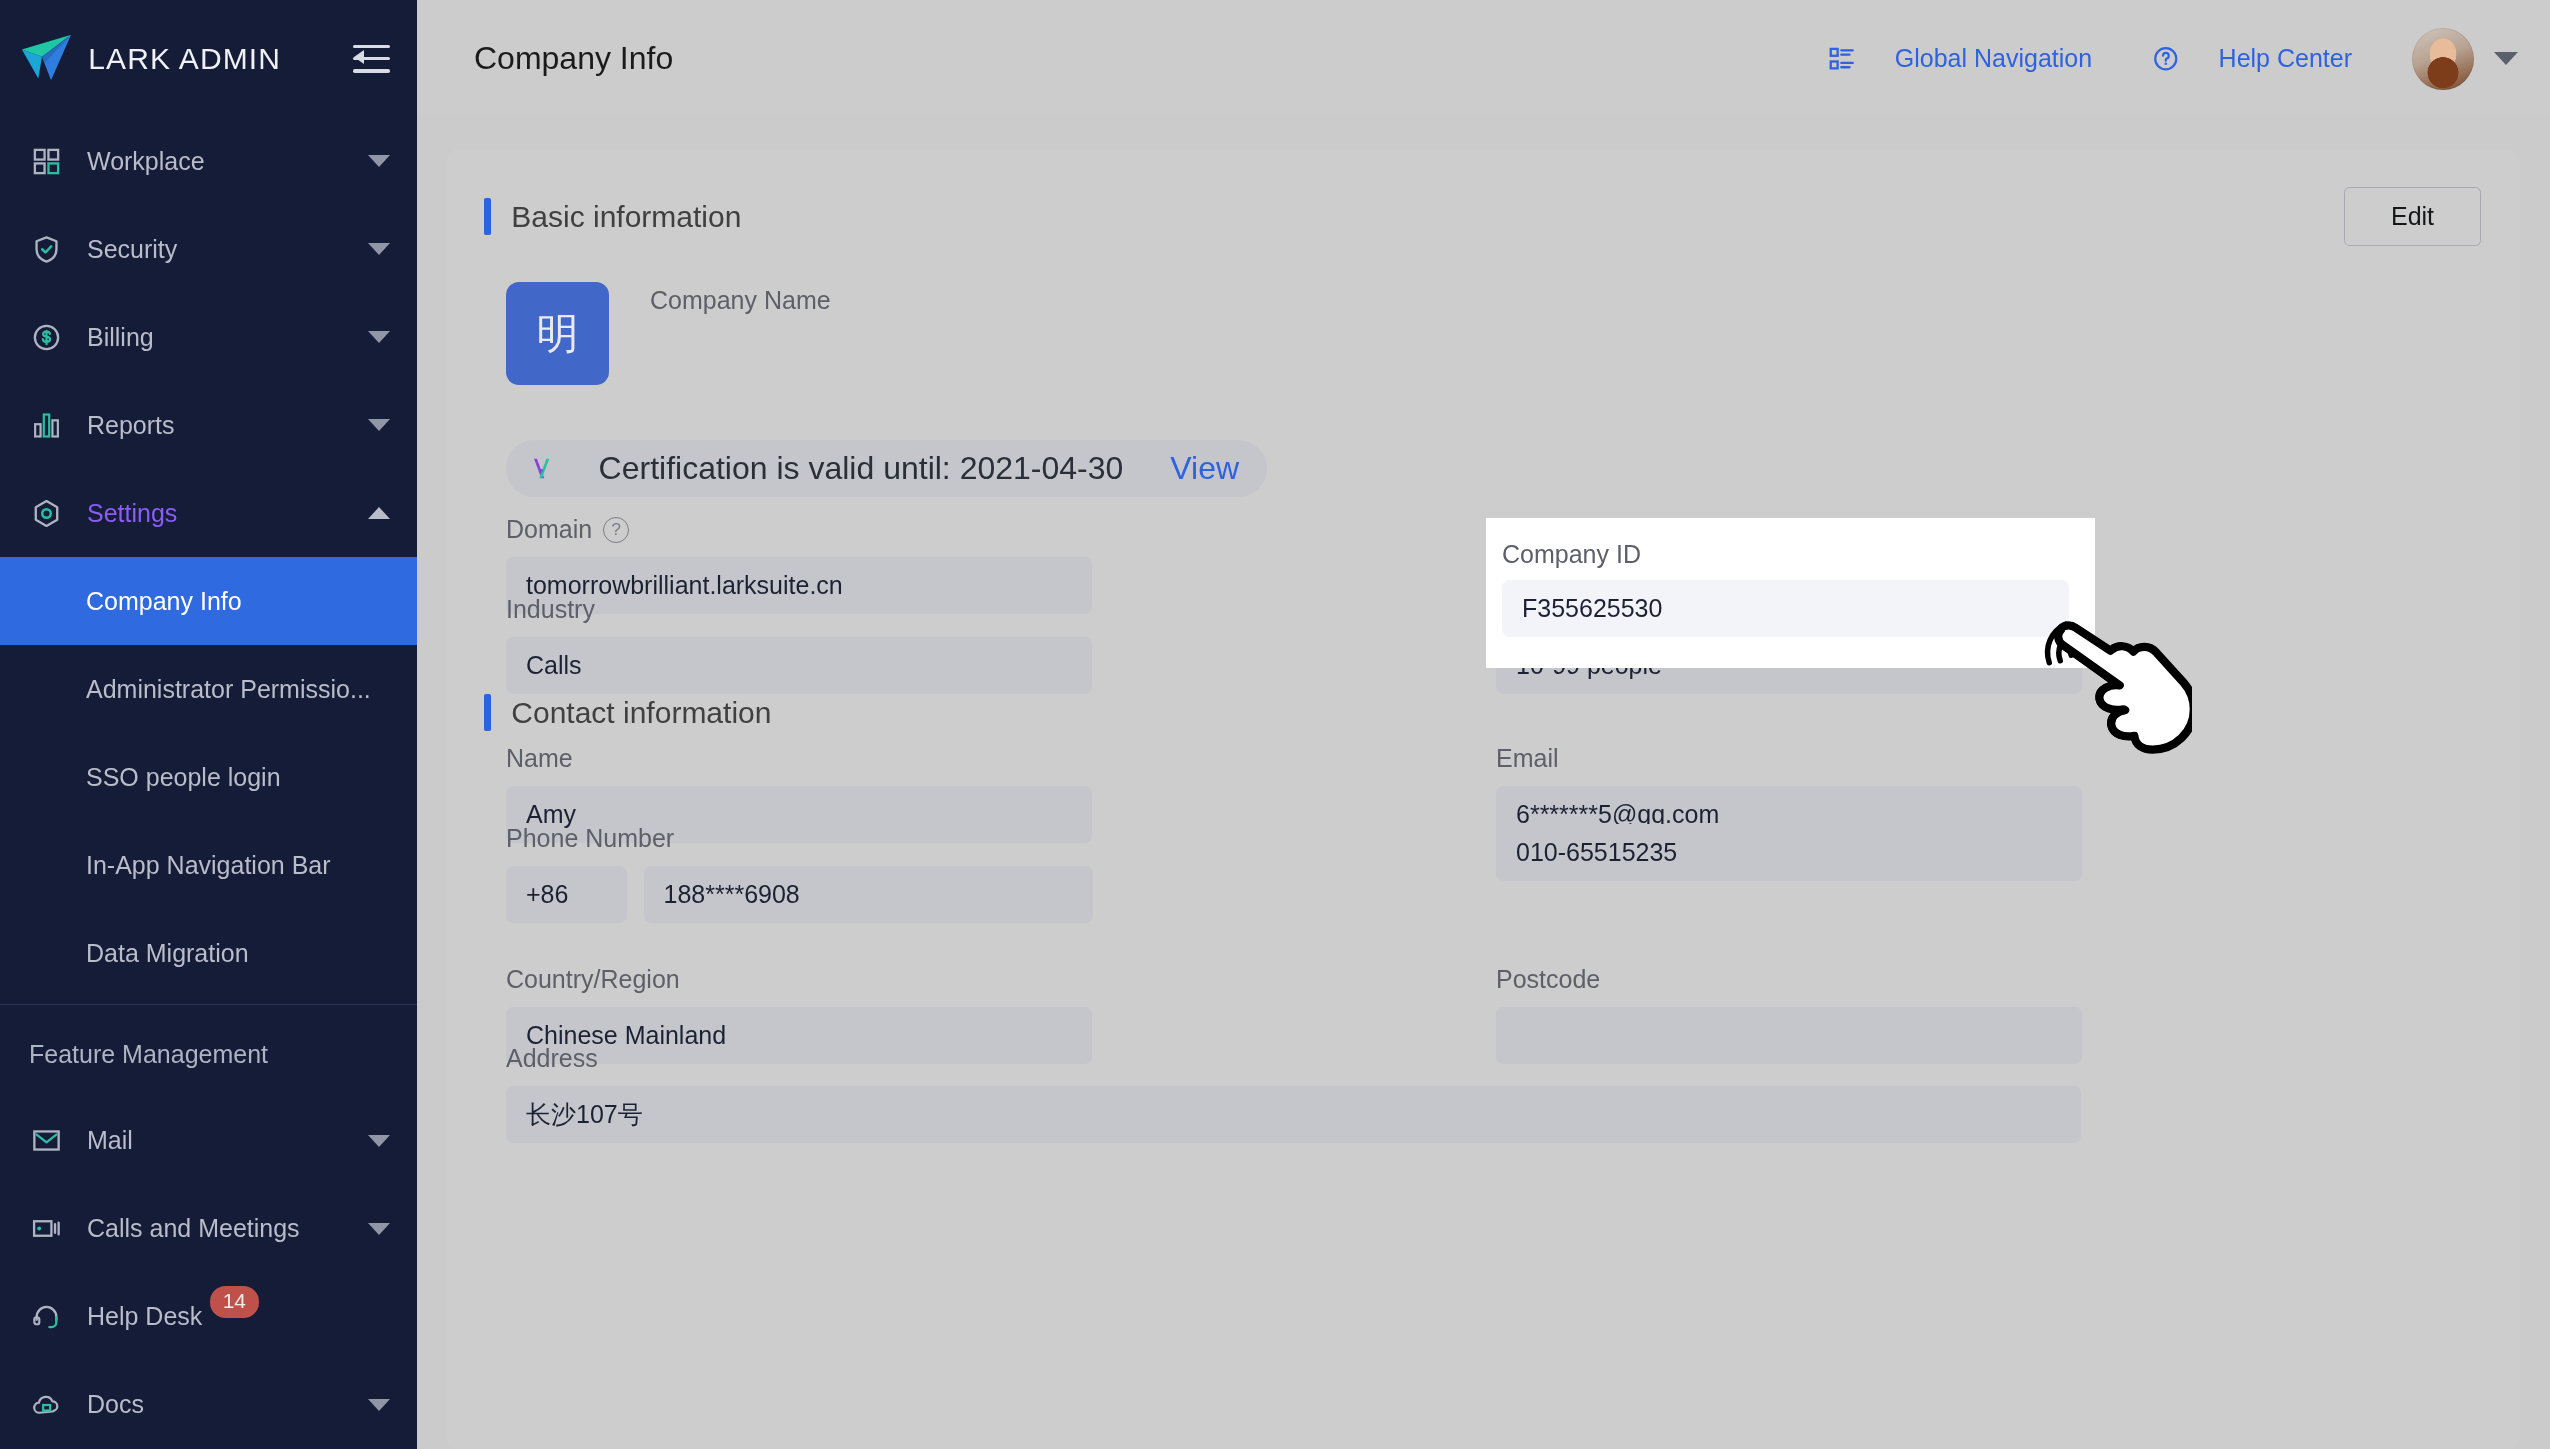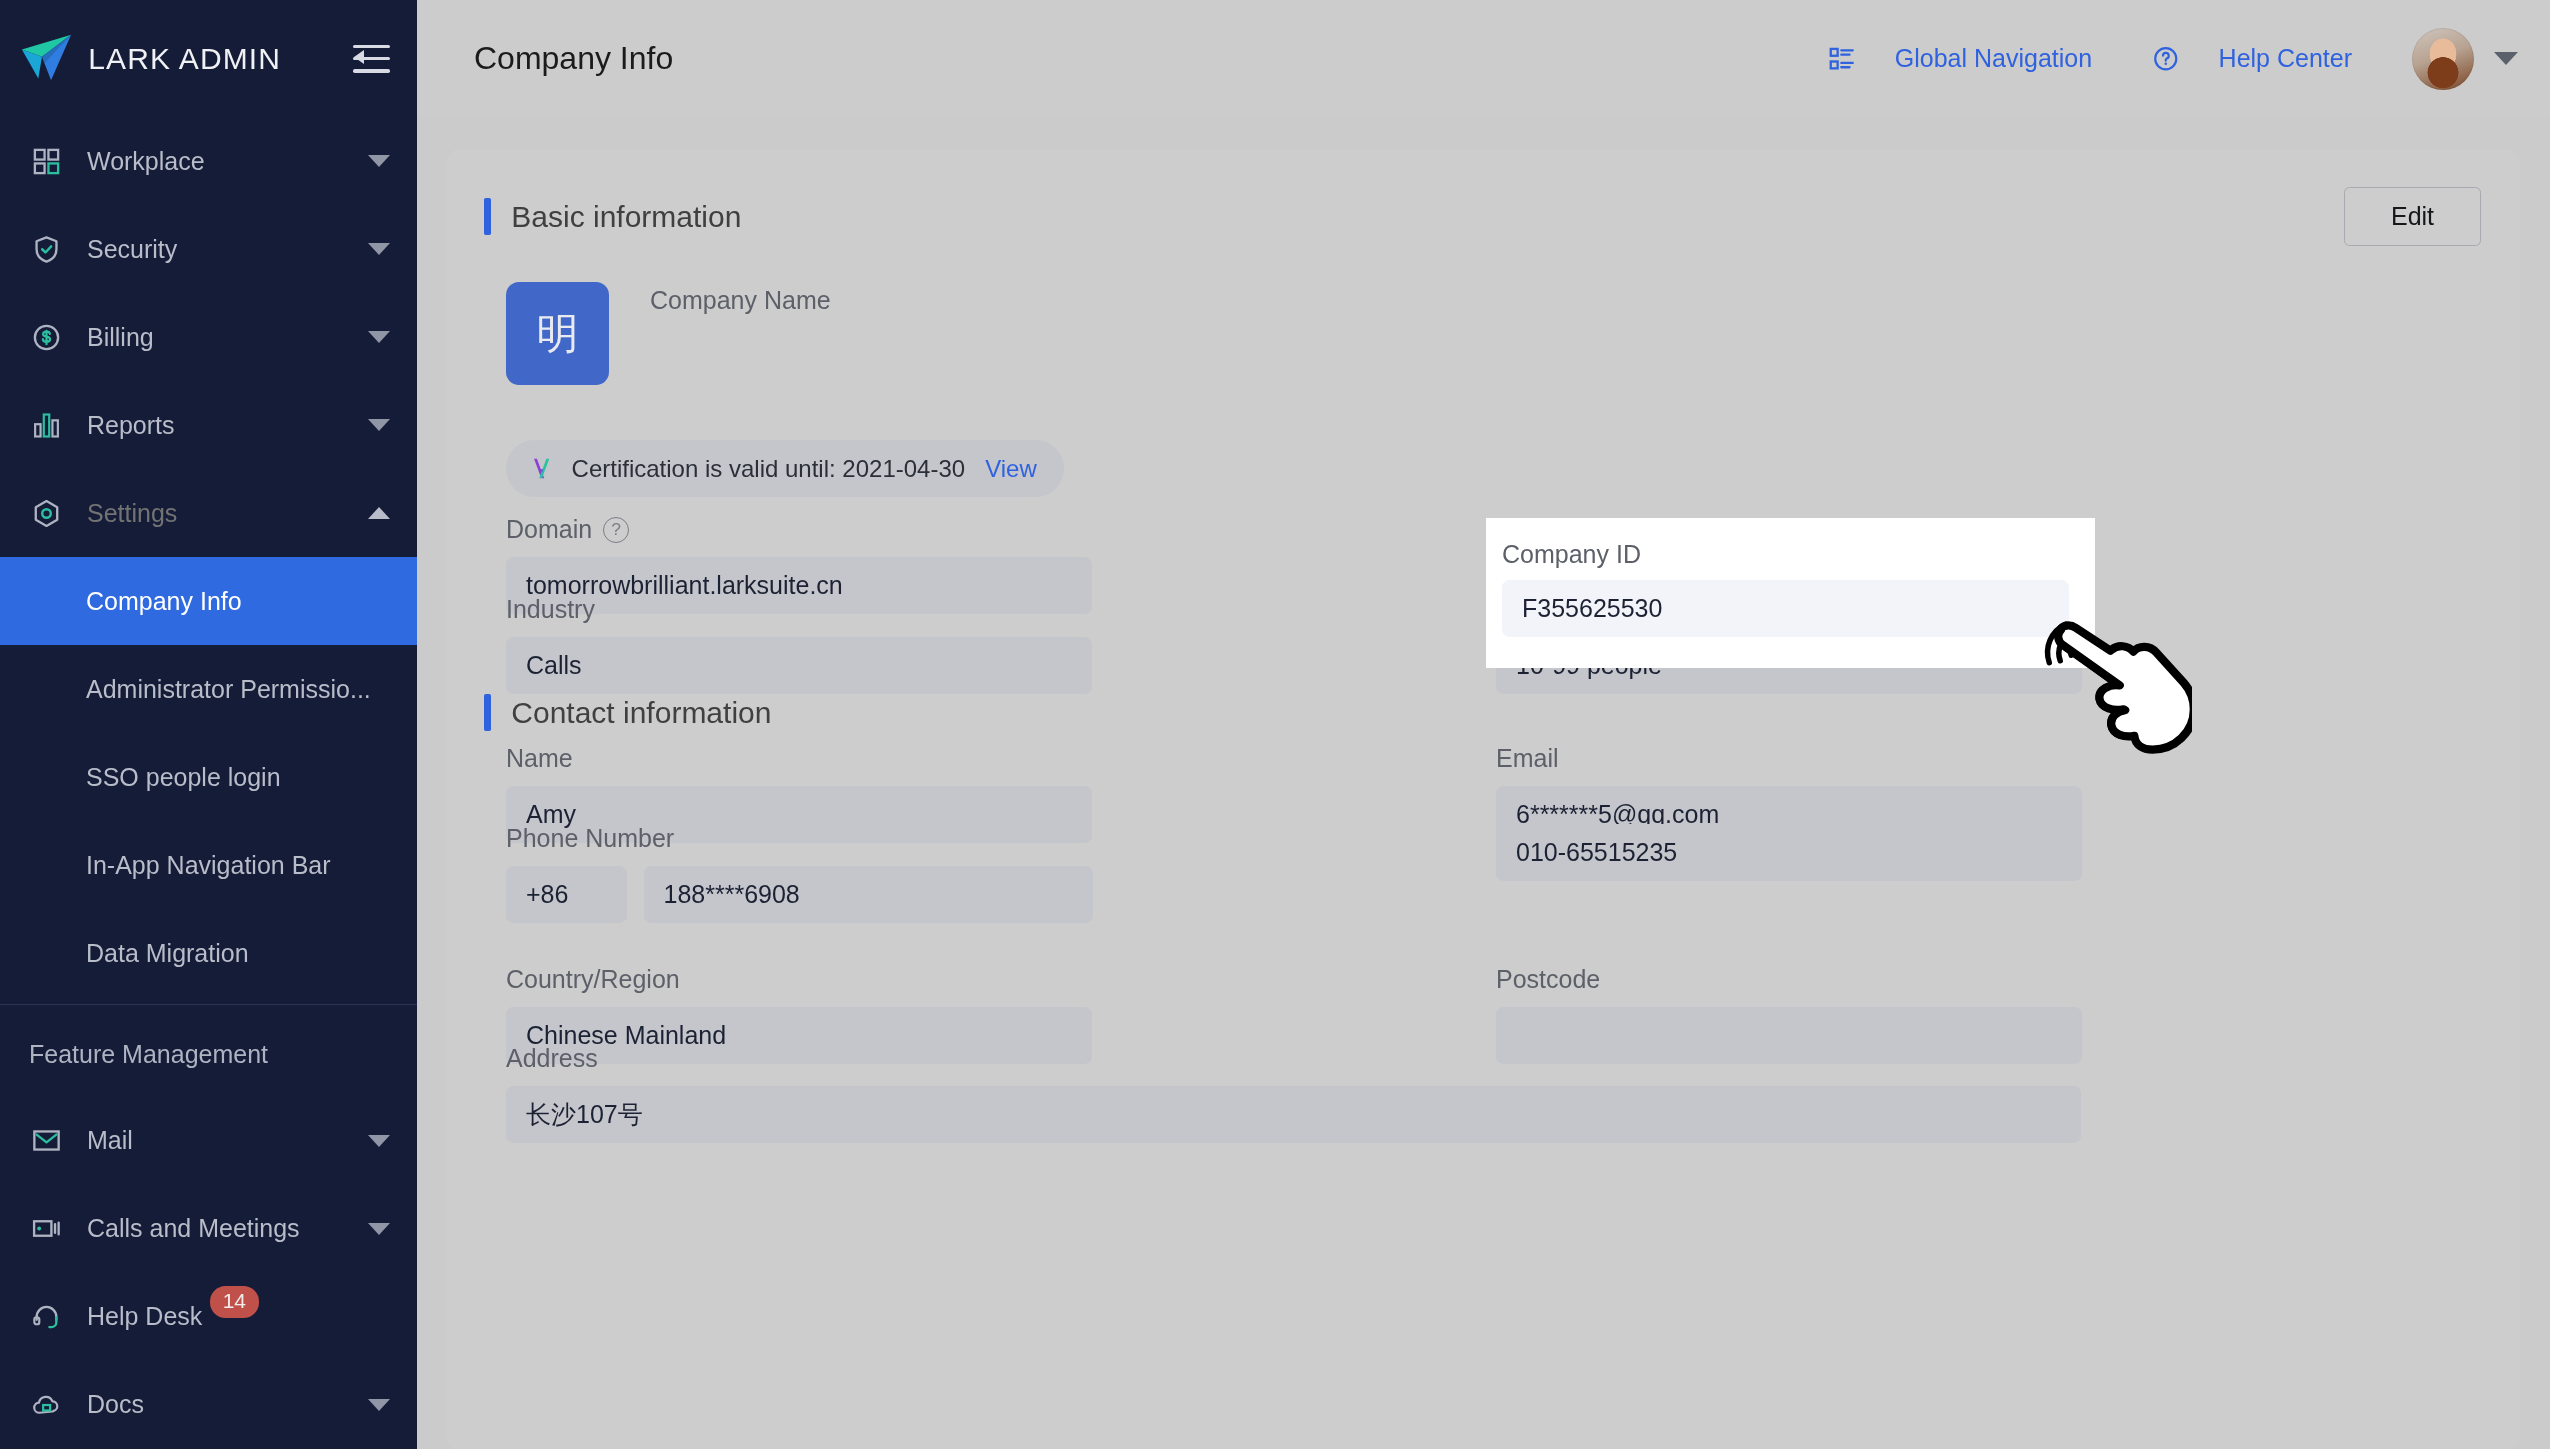--- a/index.html
+++ b/index.html
@@ -61,21 +61,21 @@
   }
   .nav-row .caret {
     margin-left: auto; width: 0; height: 0;
     border-left: 11px solid transparent;
     border-right: 11px solid transparent;
     border-top: 12px solid #9096a6;
   }
   .nav-row .caret.up {
     border-top: none; border-bottom: 12px solid #b9bdc9;
   }
-  .nav-row.active-parent .nav-label { color: #737373; }
+  .nav-row.active-parent .nav-label { color: #8b5cf6; }
 
   .sub-row {
     display: flex; align-items: center;
     height: 88px; padding-left: 86px; cursor: pointer;
   }
   .sub-row .sub-label {
     color: #b9bdc9; font-size: 25px; white-space: nowrap;
     overflow: hidden; text-overflow: ellipsis; max-width: 302px;
   }
   .sub-row.selected { background: #2f6ae0; }
@@ -154,21 +154,21 @@
   }
   .field-box {
     background: #c4c6cc; border-radius: 7.3px;
     height: 57px; display: flex; align-items: center;
     padding: 0 20px; font-size: 25px; color: #1c2233;
   }
 
   .cert-pill {
     display: inline-flex; align-items: center;
     background: #c4c6cc; border-radius: 31px;
-    height: 57px; padding: 0 27.5px 0 22px; font-size: 24px; color: #2b2f38;
+    height: 57px; padding: 0 27.5px 0 22px; font-size: 32px; color: #2b2f38; gap: 27px;
   }
   .cert-pill .vlogo { margin-right: 14.6px; display: flex; }
   .cert-pill .view { color: #2f62df; margin-left: 20px; cursor: pointer; }
 
   
   #spotlight {
     position: absolute; left: 1486px; top: 518px;
     width: 609px; height: 150px;
     background: #ffffff; z-index: 5;
     padding: 22px 26px 0 16px;

